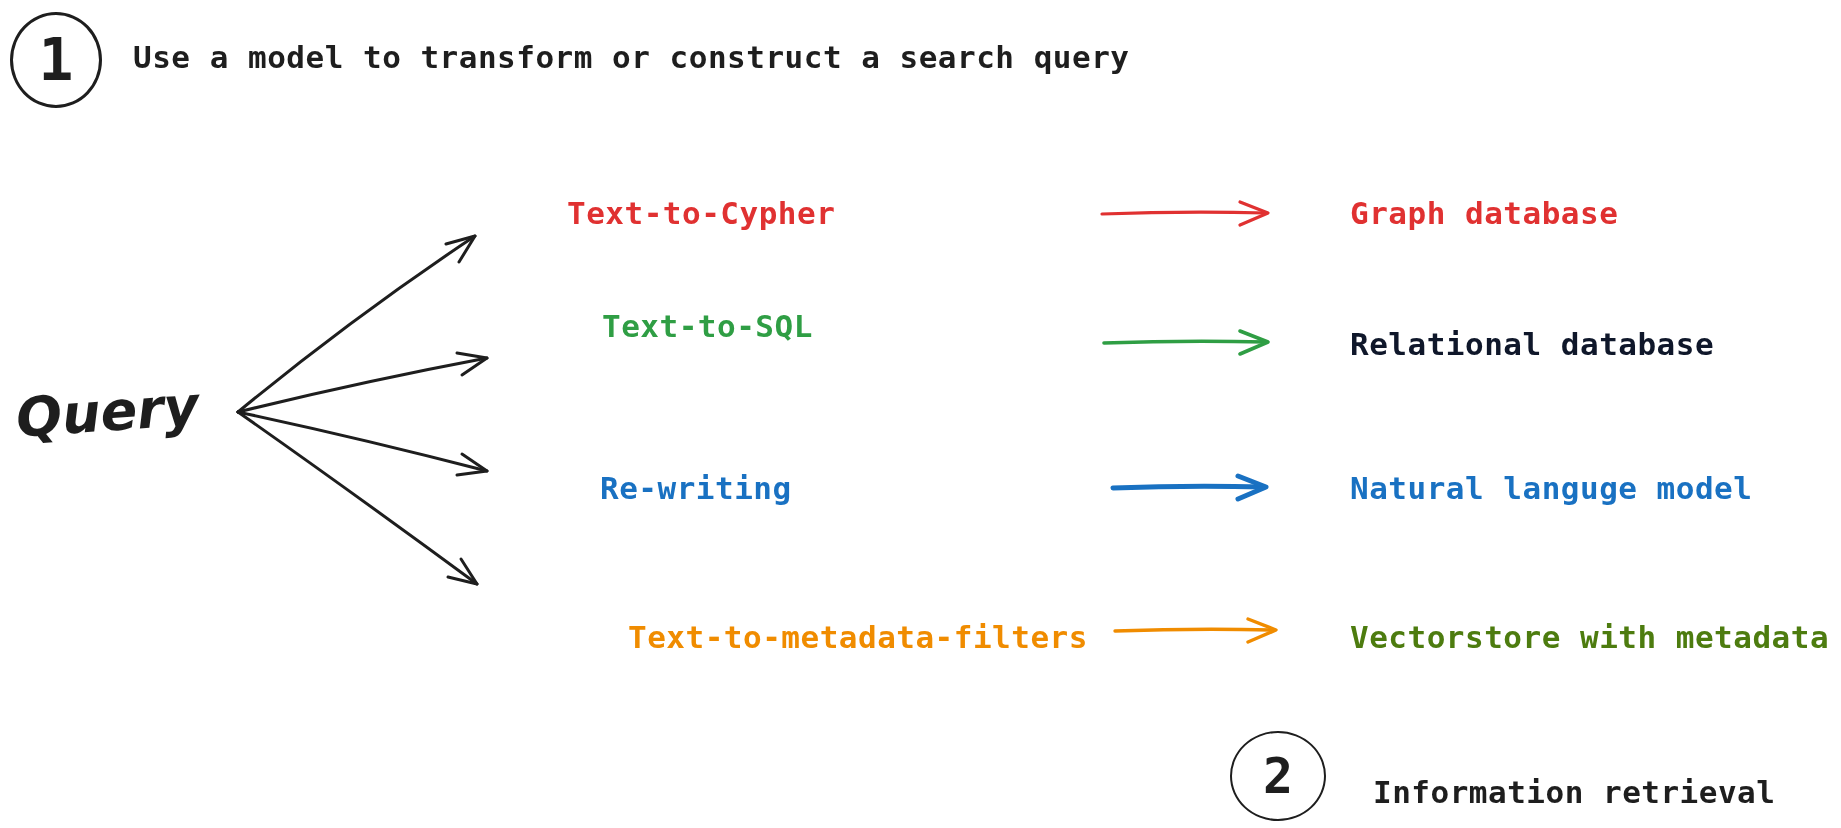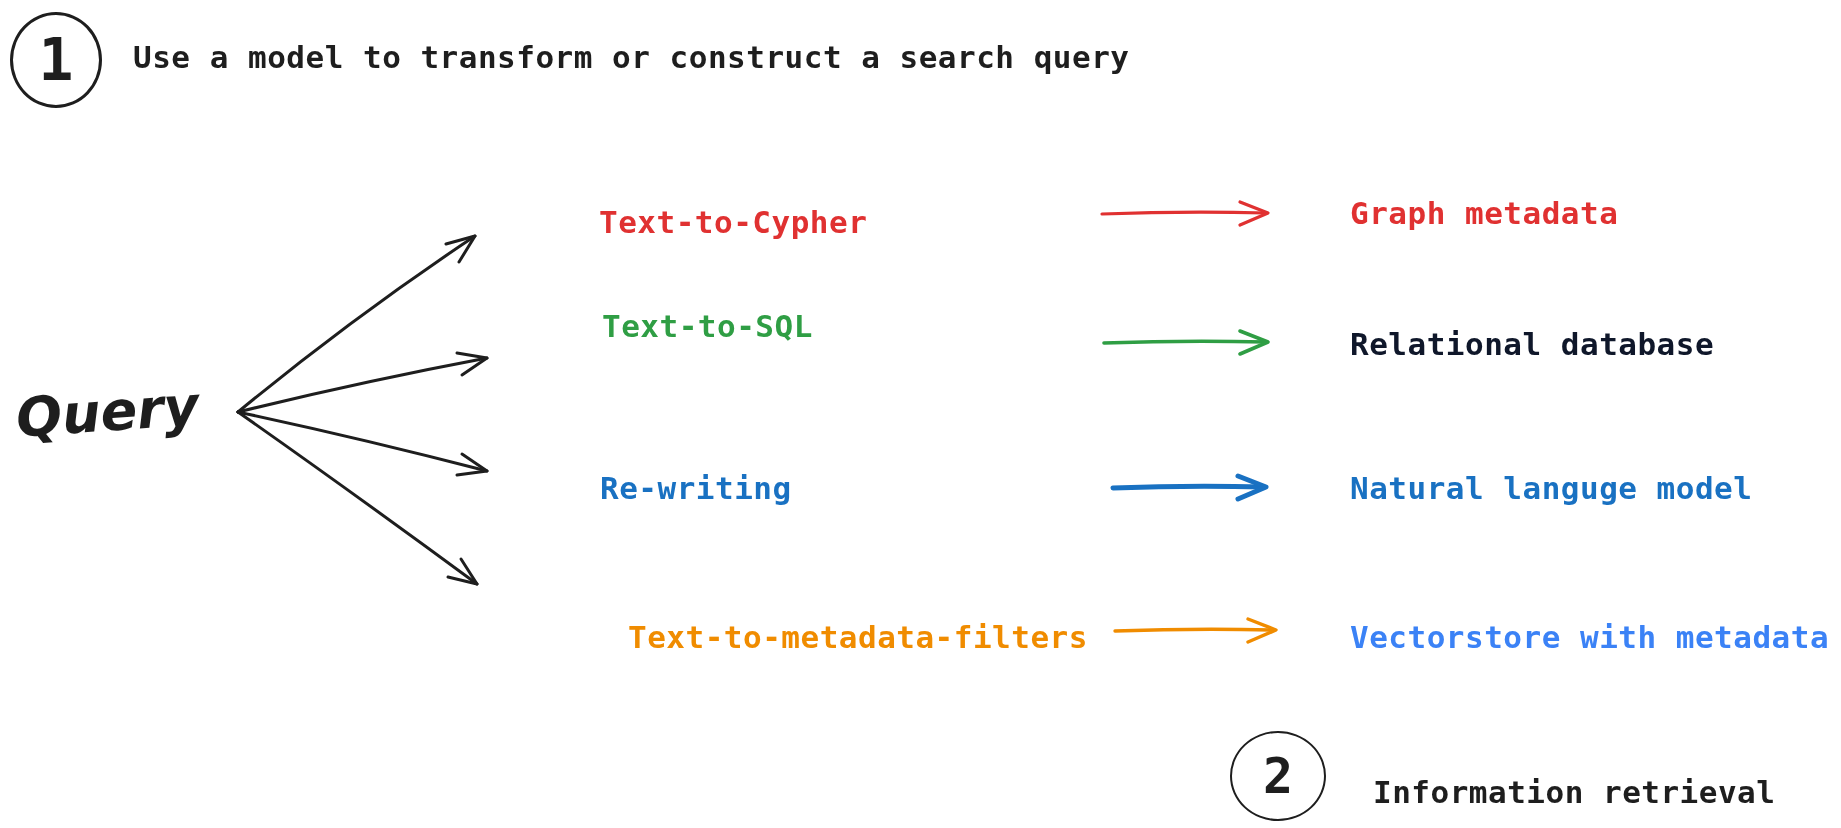--- a/index.html
+++ b/index.html
@@ -29,21 +29,21 @@
   
   #query-node{
     left:16px;top:412px;
     font-family:"DejaVu Sans","Liberation Sans",sans-serif;
     font-style:italic;font-weight:bold;font-size:54px;color:#1e1e1e;
     transform:translateY(-50%) rotate(-4deg);
   }
 
   
   .row-label{font-weight:bold;font-size:31px;letter-spacing:0.5px;}
-  #method-0{left:599px;top:213px;margin-top:9px;}
+  #method-0{left:567px;top:213px;}
   #method-1{left:602px;top:326px;}
   #method-2{left:600px;top:488px;}
   #method-3{left:603px;top:637px;}
   #target-0{left:1350px;top:213px;}
   #target-1{left:1350px;top:344px;}
   #target-2{left:1350px;top:488px;}
   #target-3{left:1350px;top:637px;}
 
   svg{position:absolute;left:0;top:0;}
   svg path{fill:none;stroke-linecap:round;stroke-linejoin:round;}
@@ -87,21 +87,21 @@
     <path d="M1115,631 Q1196,628 1274,630"></path>
     <path d="M1248,619 L1276,630 L1248,642"></path>
   </g>
 </svg>
 
 <div id="method-0" class="abs vcenter row-label" style="color: rgb(224, 49, 49);">Text-to-Cypher</div>
 <div id="method-1" class="abs vcenter row-label" style="color: rgb(47, 158, 68);">Text-to-SQL</div>
 <div id="method-2" class="abs vcenter row-label" style="color: rgb(25, 113, 194);">Re-writing</div>
 <div id="method-3" class="abs vcenter row-label" style="color: rgb(240, 140, 0); margin-left: 25px;">Text-to-metadata-filters</div>
 
-<div id="target-0" class="abs vcenter row-label" style="color: rgb(224, 49, 49);">Graph metadata</div>
+<div id="target-0" class="abs vcenter row-label" style="color: rgb(224, 49, 49);">Graph database</div>
 <div id="target-1" class="abs vcenter row-label" style="color: #0f172a;">Relational database</div>
 <div id="target-2" class="abs vcenter row-label" style="color: rgb(25, 113, 194);">Natural languge model</div>
-<div id="target-3" class="abs vcenter row-label" style="color: #3b82f6;">Vectorstore with metadata</div>
+<div id="target-3" class="abs vcenter row-label" style="color: #4d7c0f;">Vectorstore with metadata</div>
 
 <div id="badge2" class="badge-circle">
   <span>2</span>
 </div>
 <div id="step2-label" class="abs vcenter step-label">Information retrieval</div>
 
 </body></html>

